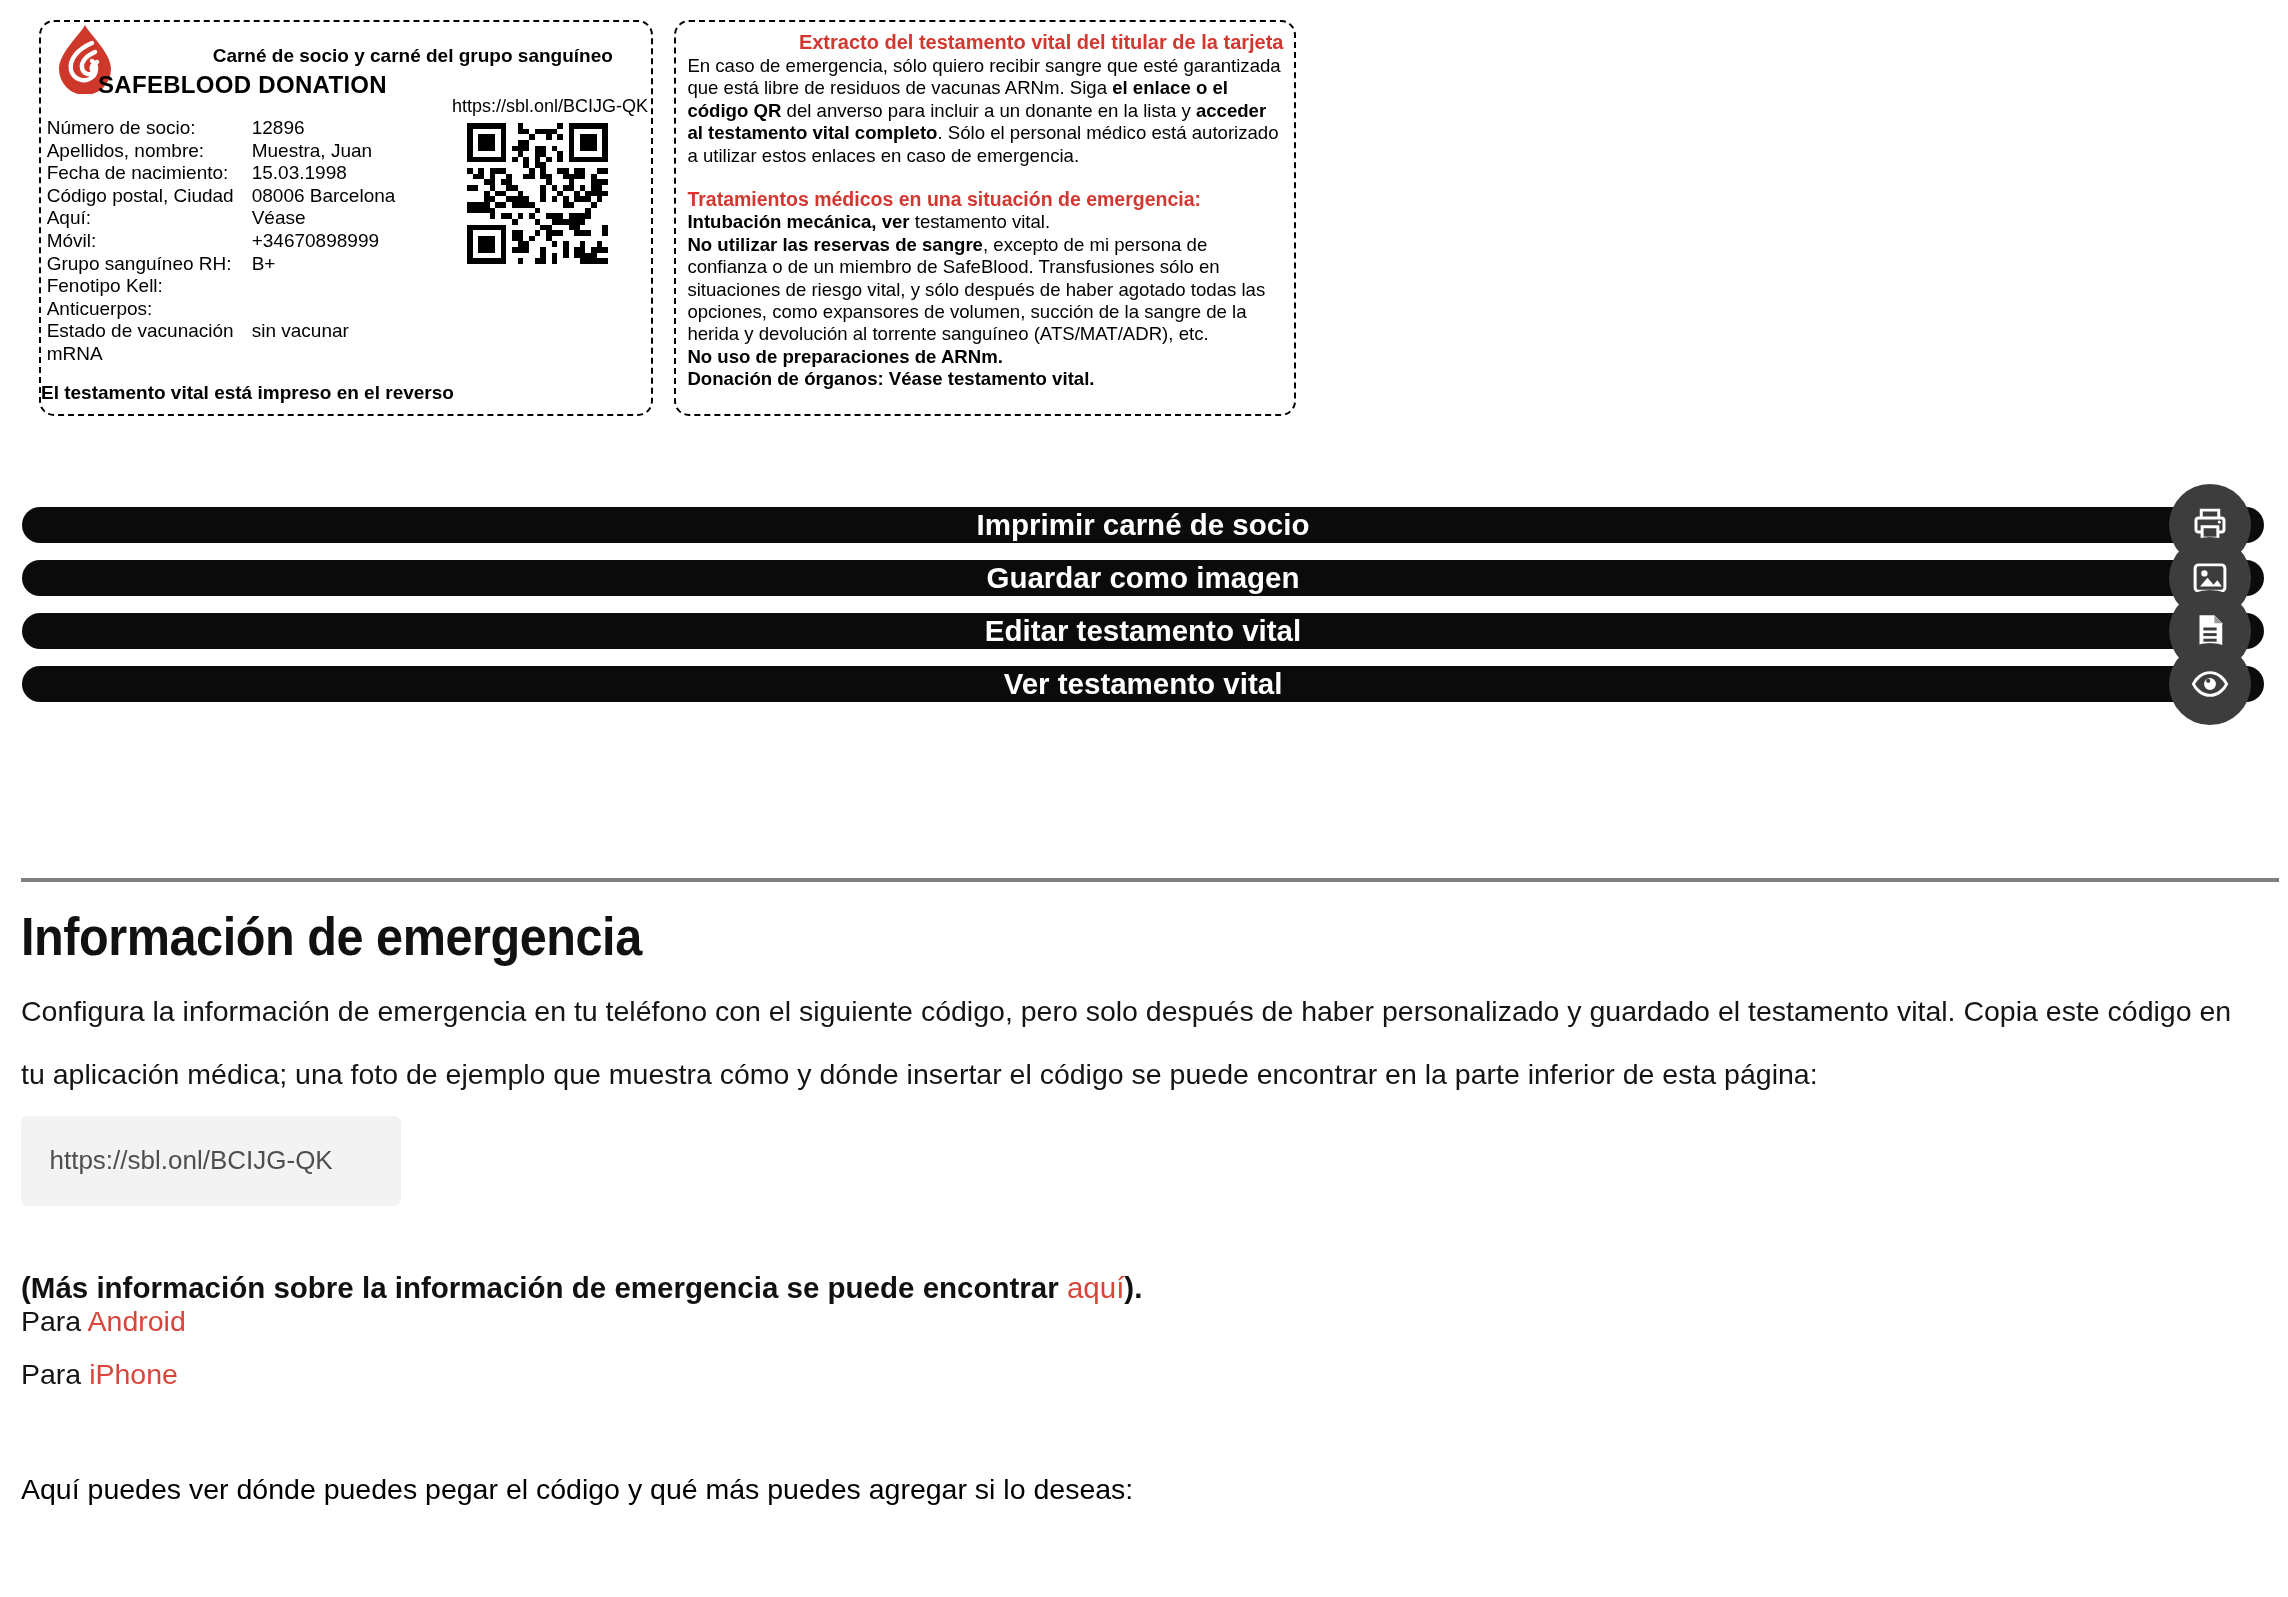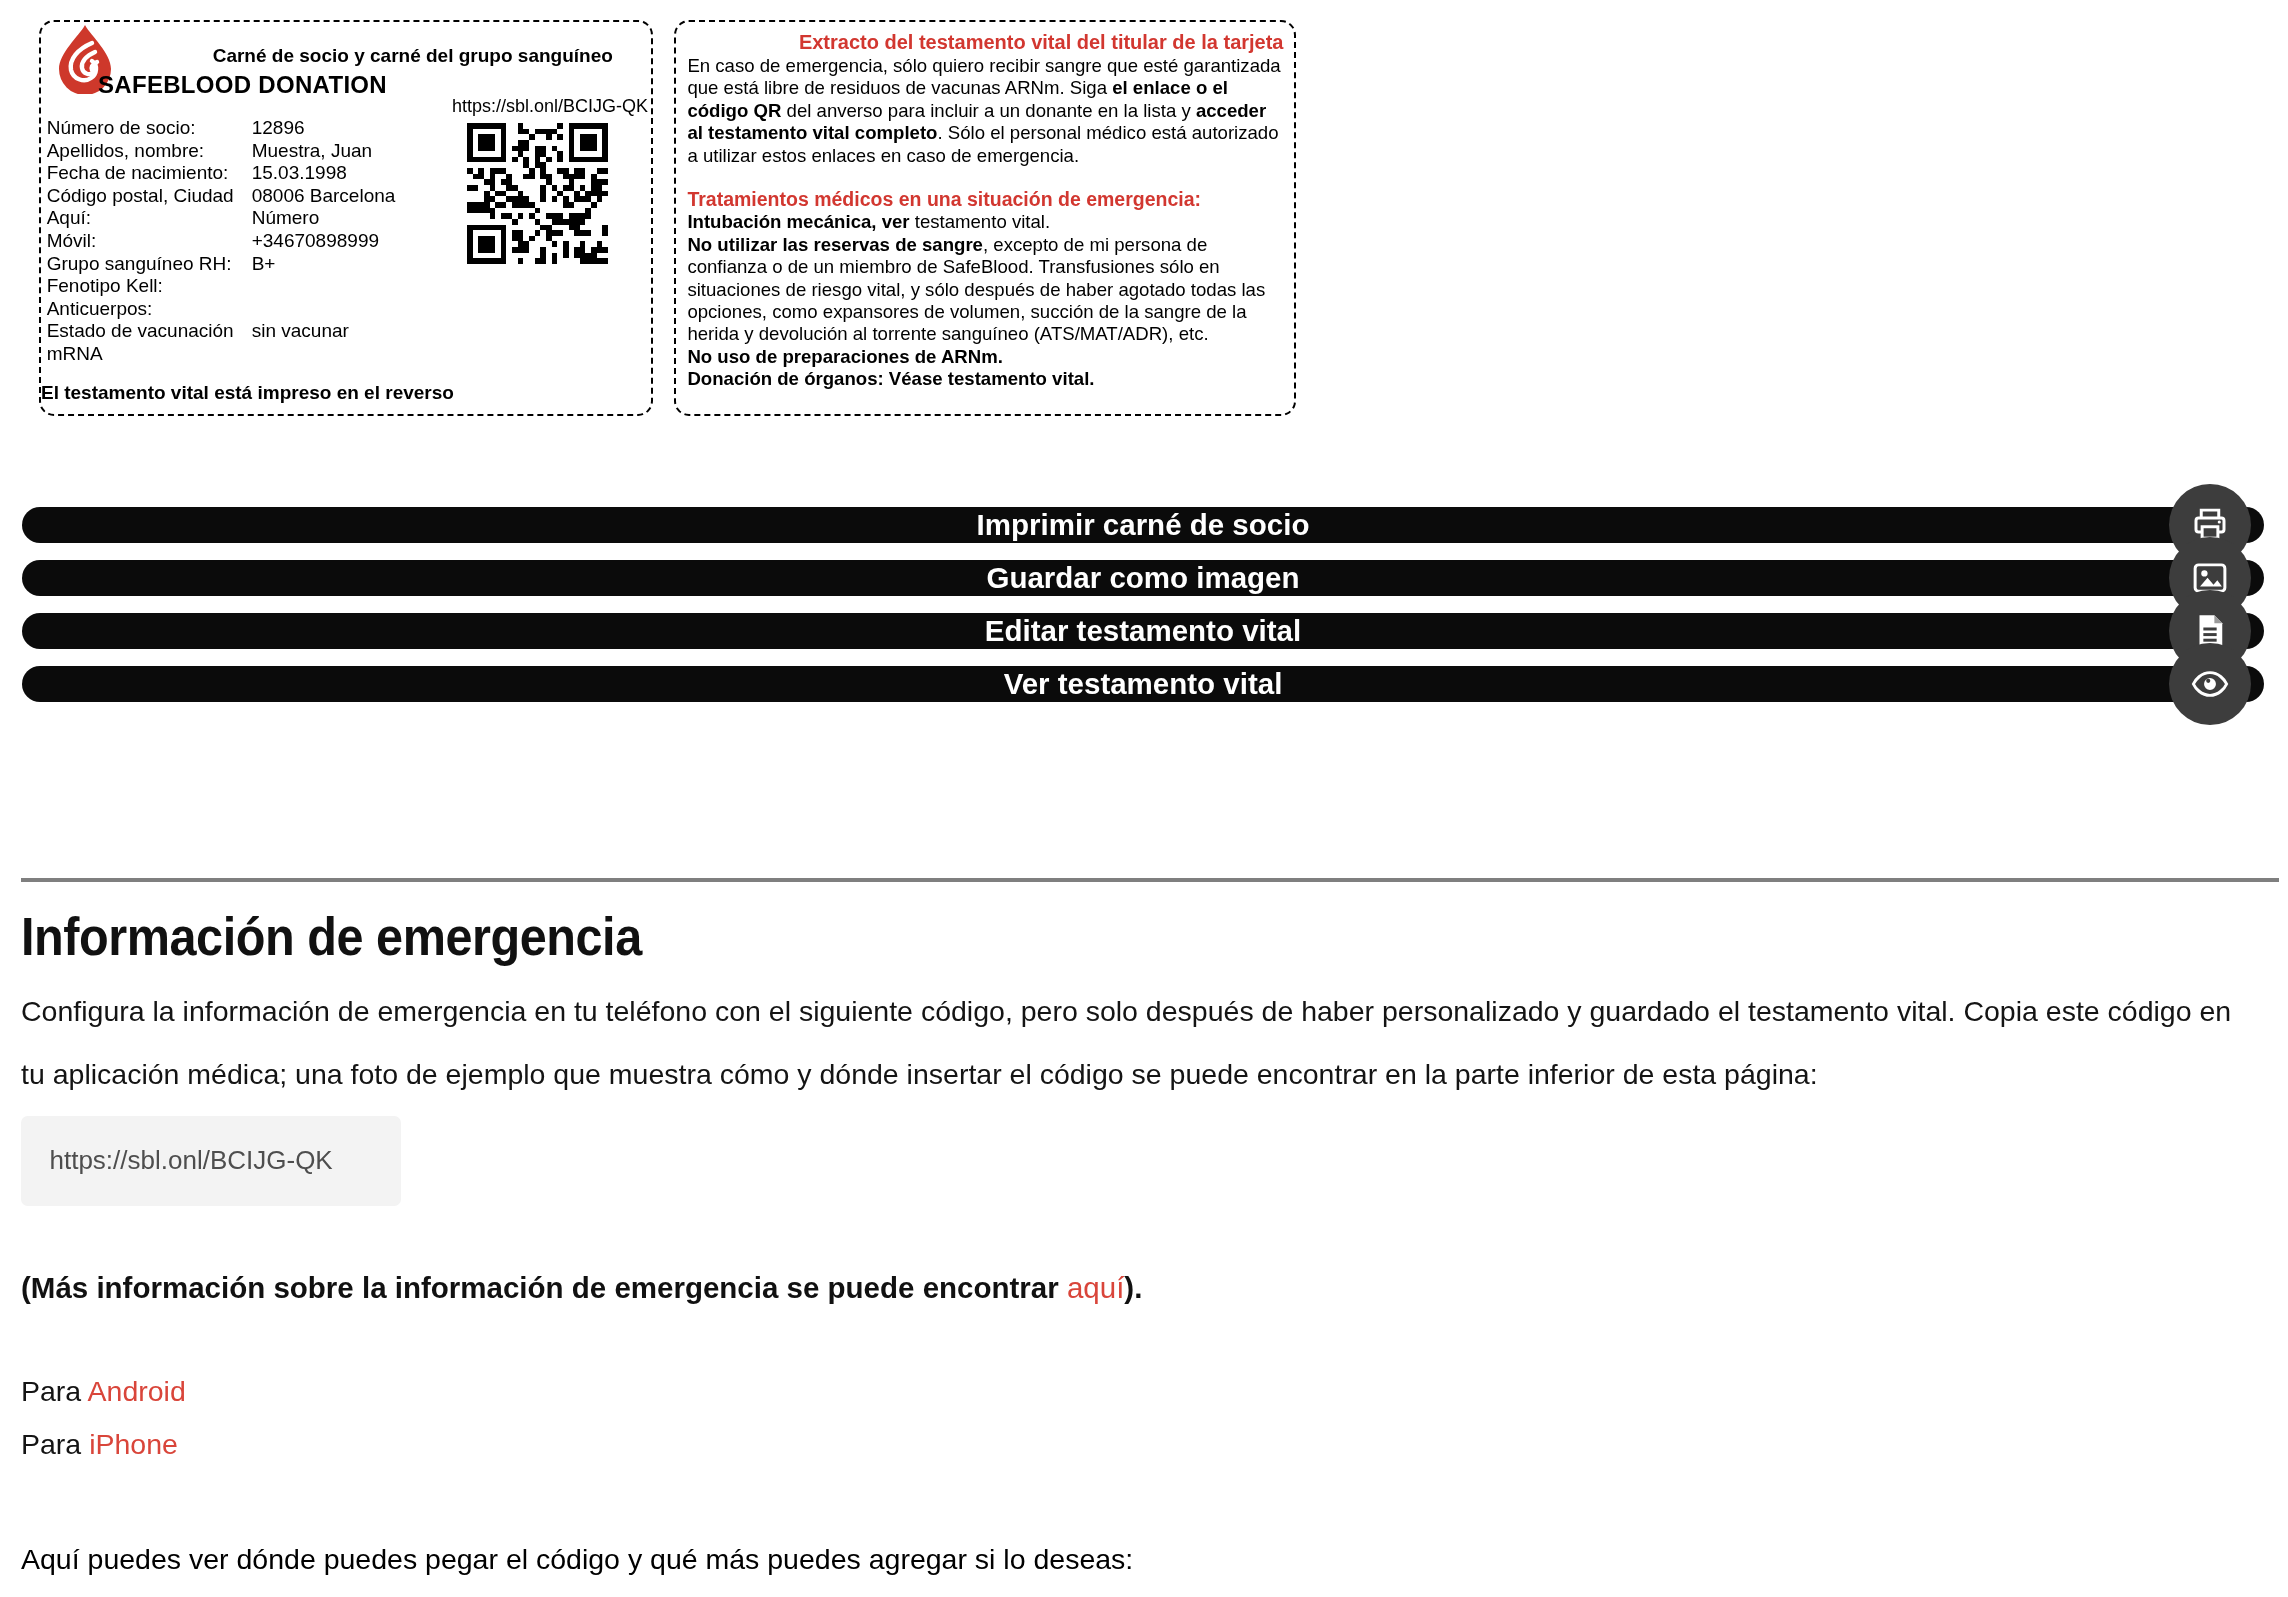--- a/index.html
+++ b/index.html
@@ -37,21 +37,21 @@
   .icon-circle svg{width:42px;height:42px;}
   
   .divider{height:3.8px;background:#7f7f7f;margin:176px 9.5px 0 21px;}
   .section{margin:0 28.5px 0 21px;}
   .e-heading{font-size:54px;font-weight:bold;margin:23px 0 0;transform:scaleX(.9);transform-origin:left center;letter-spacing:-0.5px;color:#111;}
   .e-para{font-size:28.5px;line-height:63px;margin-top:13.3px;color:#141414;max-width:2245px;}
   .code-box{display:inline-block;margin-top:9.5px;background:#f3f3f3;border-radius:6.7px;padding:29.5px 28.5px;
        font-size:26px;color:#4e4e4e;min-width:323px;}
   .more-info{margin-top:65px;font-size:29.5px;font-weight:bold;color:#111;}
   .platform{font-size:28.5px;color:#141414;}
-  .platform.android{margin-top:70px;}
+  .platform.android{}
   .platform.iphone{margin-top:20px;}
   .red-link{color:#d9453a;text-decoration:none;cursor:pointer;}
   .more-info .red-link{font-weight:normal;}
   .paste-hint{margin-top:82px;font-size:28.5px;color:#000000;}
 </style>
 </head>
 <body>
 
 <div class="cards">
 
@@ -80,21 +80,21 @@
         <div class="field-row row-2">
           <span class="f-label">Fecha de nacimiento:</span>
           <span class="f-value">15.03.1998</span>
         </div>
         <div class="field-row row-3">
           <span class="f-label">Código postal, Ciudad</span>
           <span class="f-value">08006 Barcelona</span>
         </div>
         <div class="field-row row-4">
           <span class="f-label">Aquí:</span>
-          <span class="f-value">Número</span>
+          <span class="f-value">Véase</span>
         </div>
         <div class="field-row row-5">
           <span class="f-label">Móvil:</span>
           <span class="f-value">+34670898999</span>
         </div>
         <div class="field-row row-6">
           <span class="f-label">Grupo sanguíneo RH:</span>
           <span class="f-value">B+</span>
         </div>
         <div class="field-row row-7">

